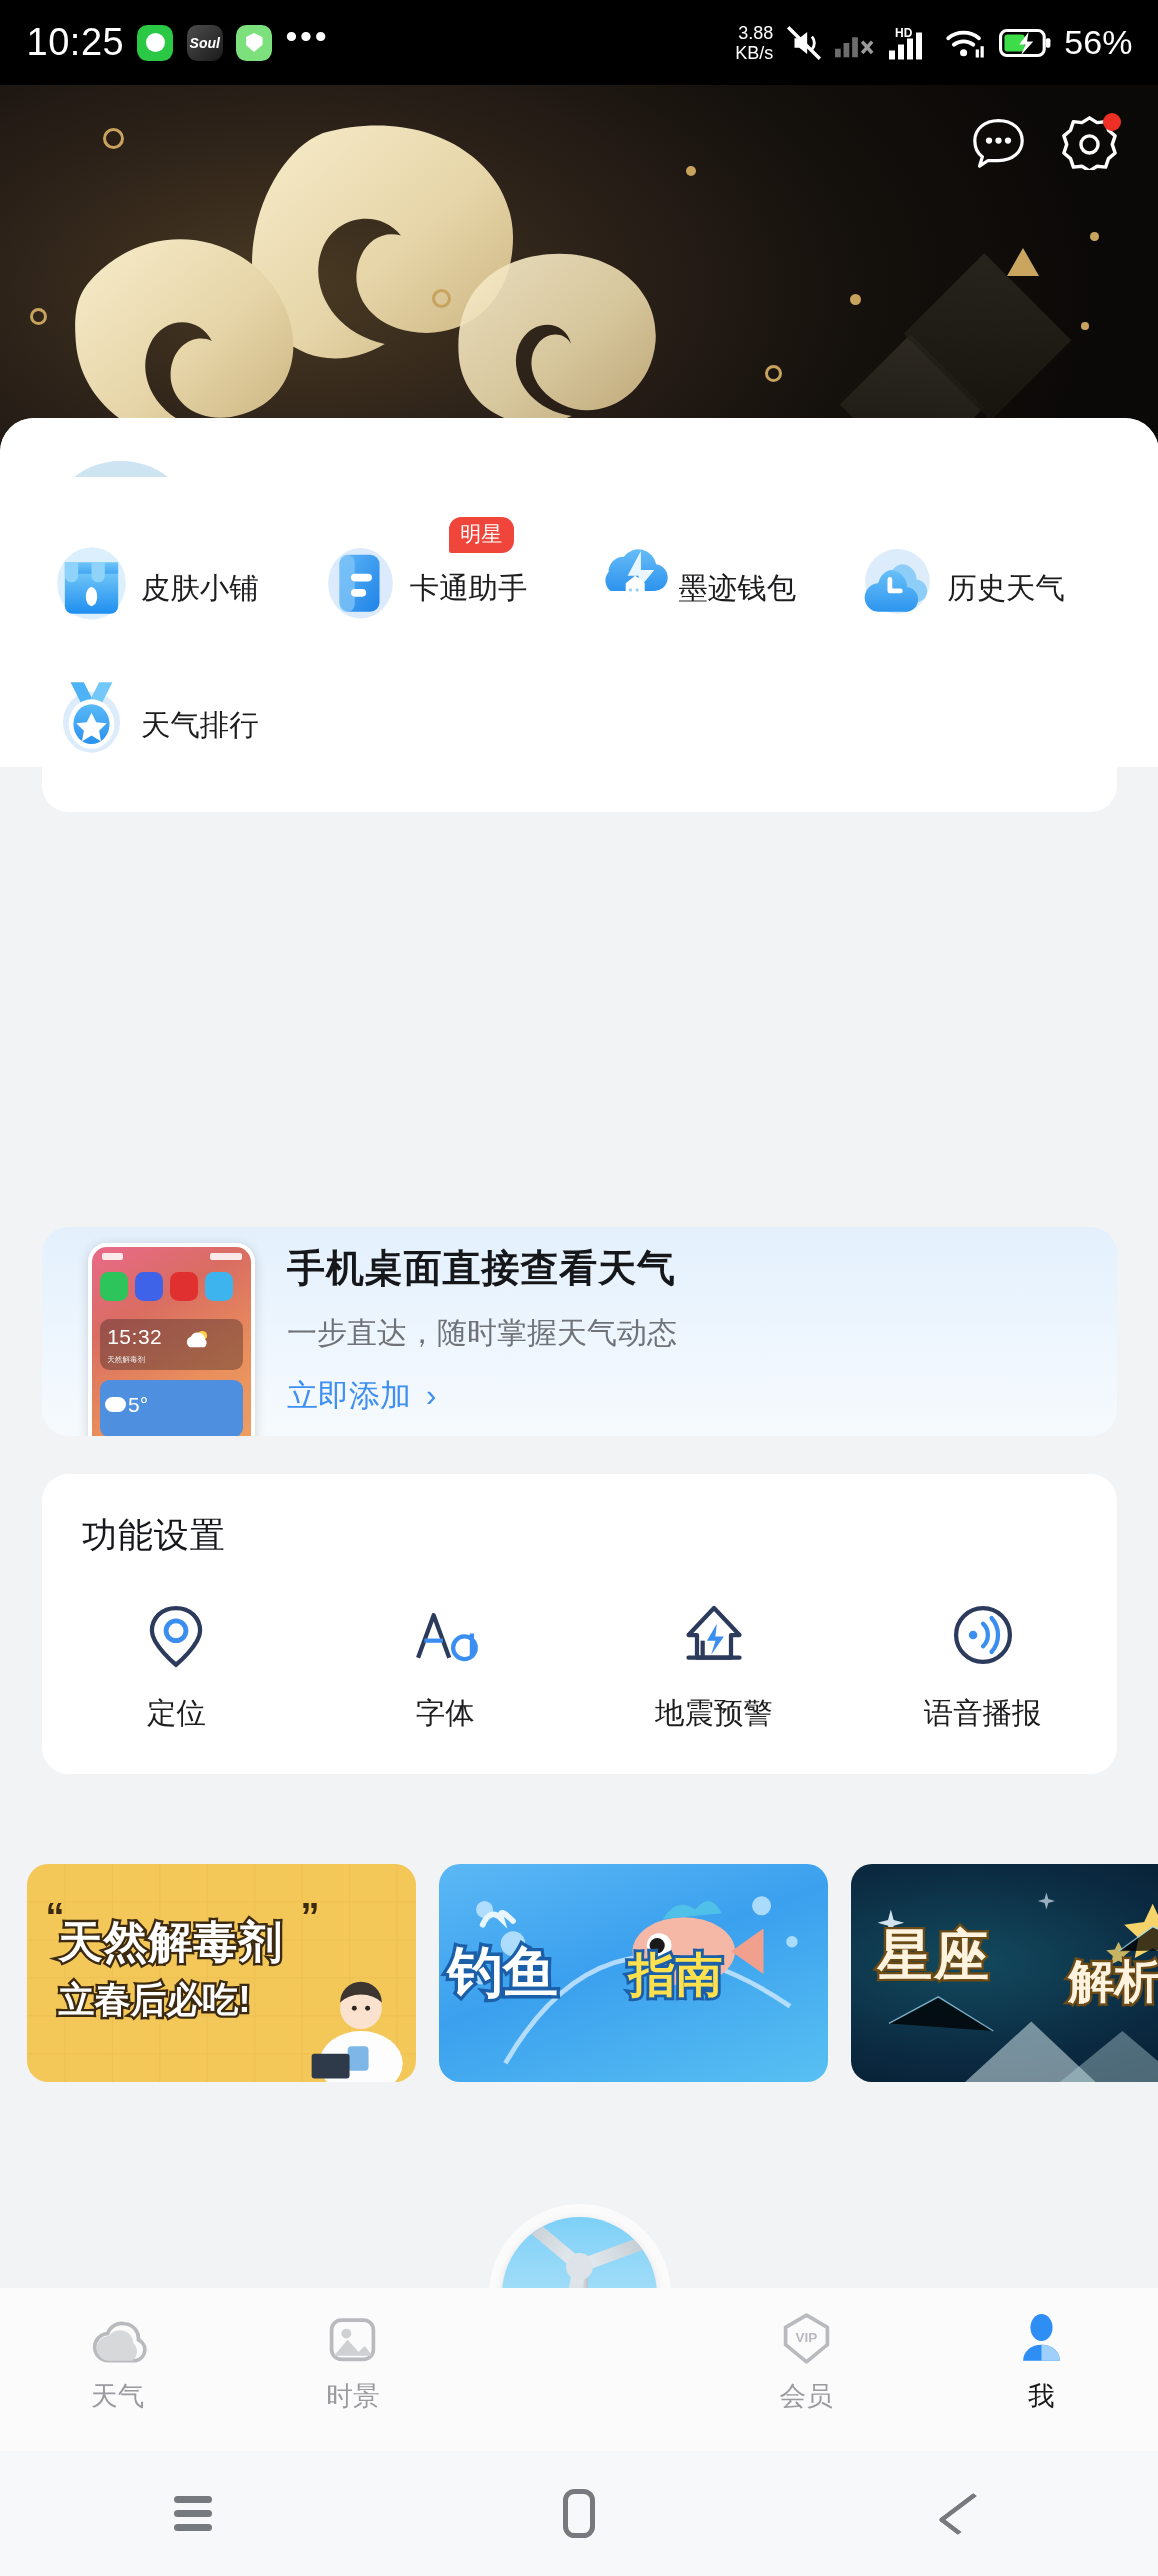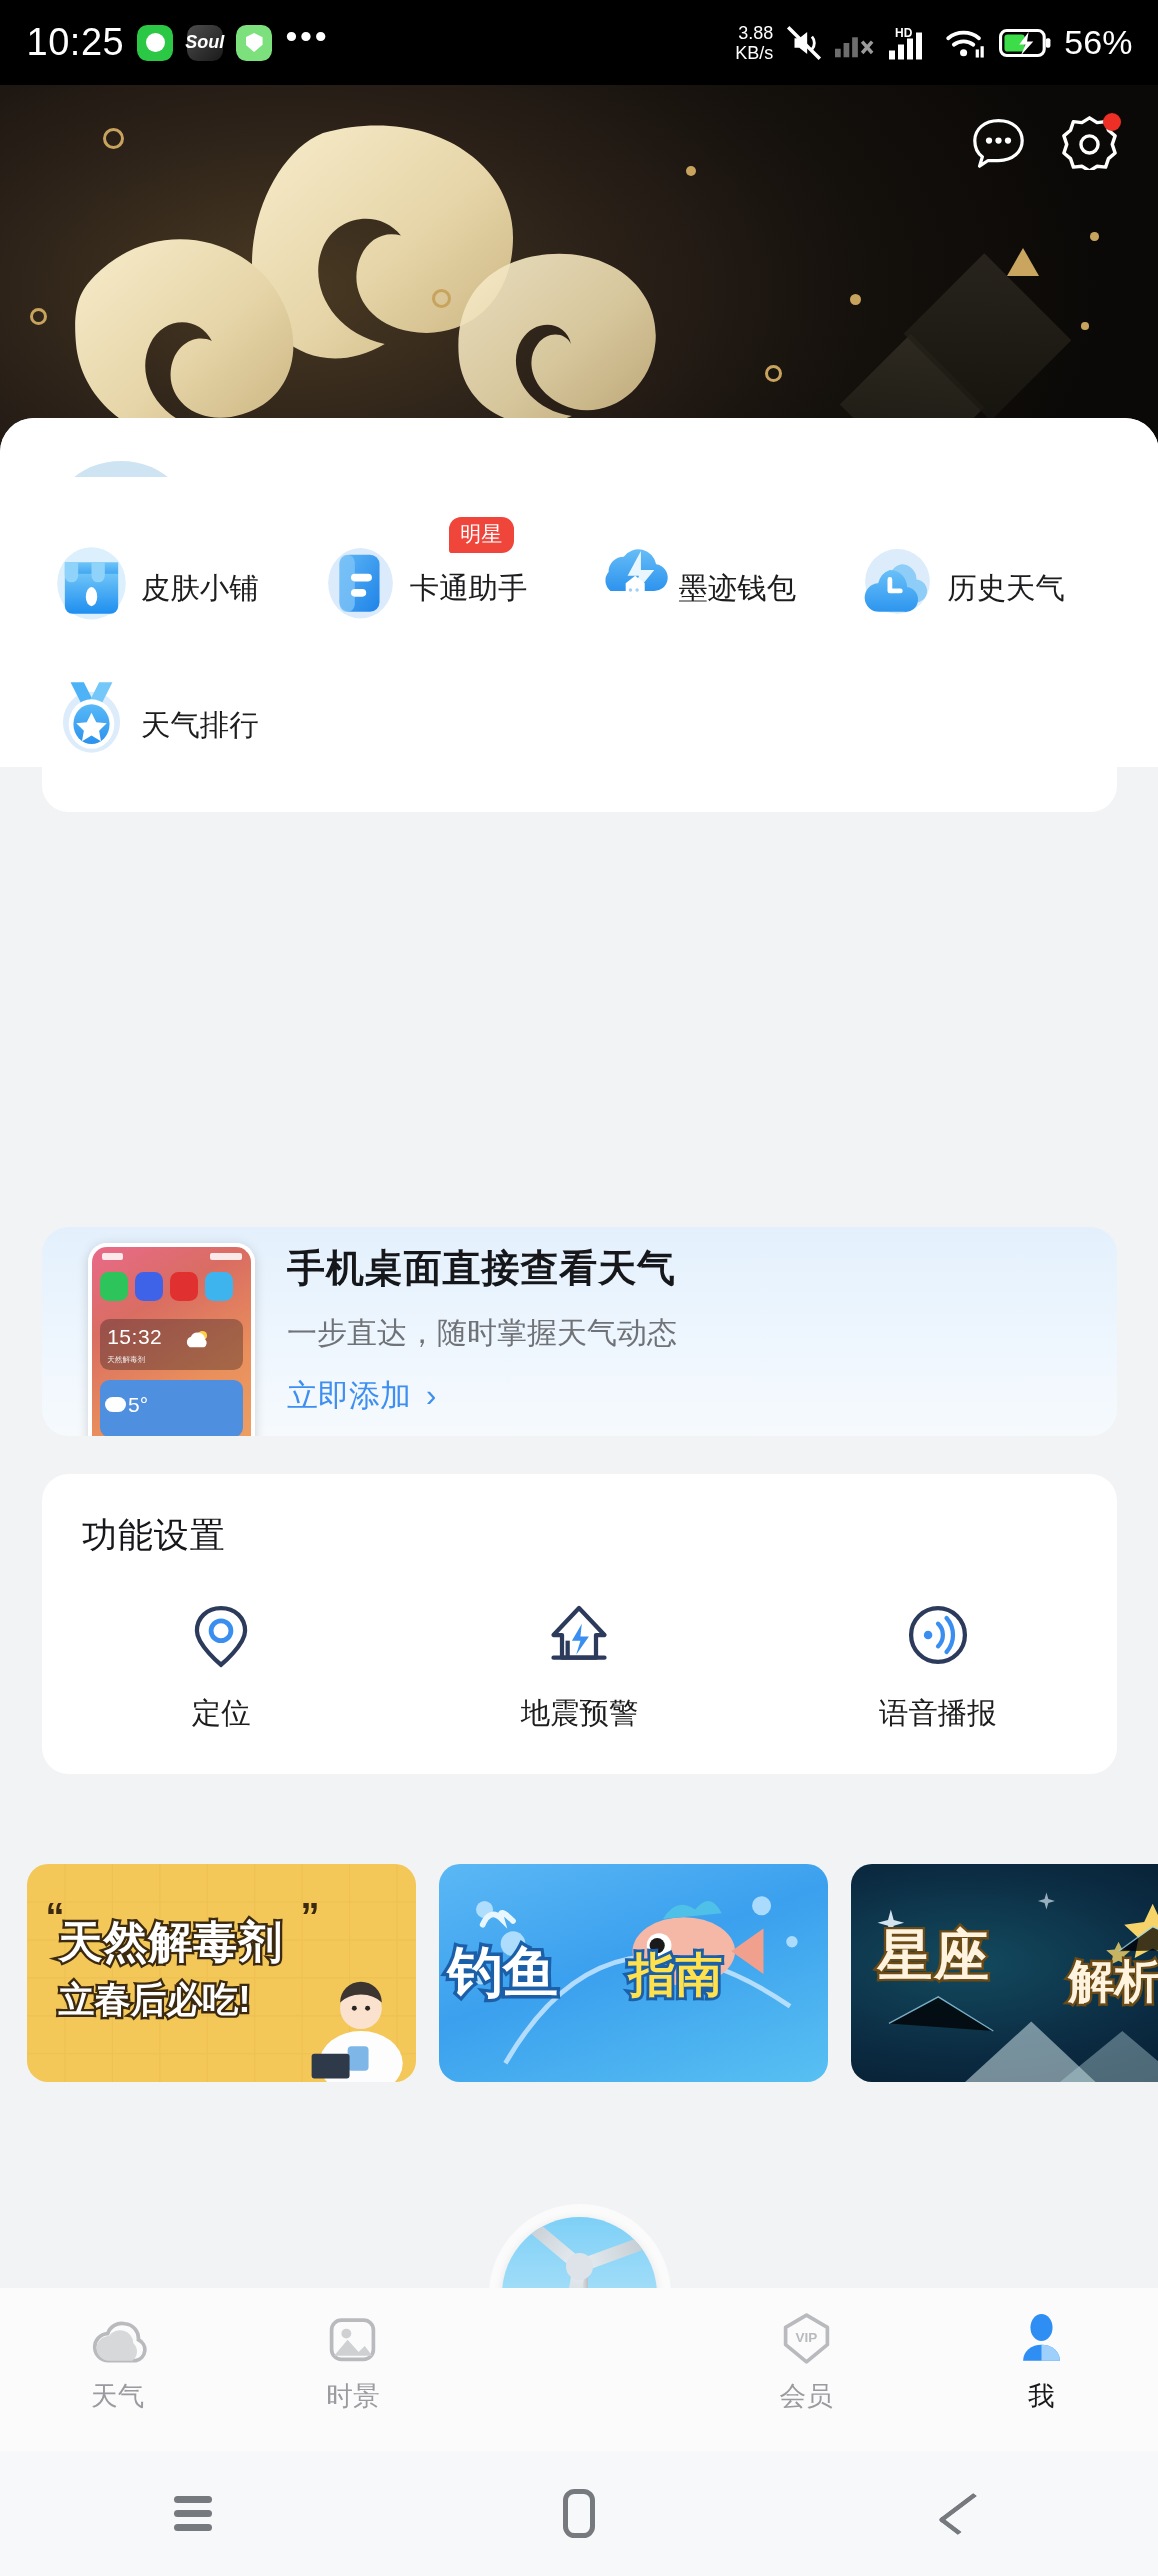--- a/index.html
+++ b/index.html
@@ -16,21 +16,21 @@
     position: absolute; top: 0; left: 0; width: 1159px; height: 85px;
     background: #000; color: #fff;
     display: flex; align-items: center; justify-content: space-between;
     padding: 0 26.6px;
   }
   .sb-left { display: flex; align-items: center; gap: 13.3px; }
   .sb-time { font-size: 38px; font-weight: 400; letter-spacing: 0.5px; }
   .sb-appicon { width: 36px; height: 36px; border-radius: 10.4px; display: flex; align-items: center; justify-content: center; }
   .sb-ic-wechat { background: #2ac845; }
   .sb-ic-wechat i { display:block; width:19px; height:19px; border-radius:50%; background:#fff; }
-  .sb-ic-soul { background: linear-gradient(135deg,#4d4d4d,#1a1a1a); color:#fff; font-size:18px; font-weight:bold; font-style: italic; }
+  .sb-ic-soul { background: linear-gradient(135deg,#4d4d4d,#1a1a1a); color:#fff; font-size:14px; font-weight:bold; font-style: italic; }
   .sb-ic-shield { background: #7ce07c; }
   .sb-ic-shield i { display:block; width:17px; height:19px; background:#fff;
       clip-path: polygon(50% 0,100% 22%,100% 62%,50% 100%,0 62%,0 22%); }
   .sb-dots { font-size: 34px; letter-spacing: 2.8px; line-height: 0.4; padding-bottom: 11.4px; }
   .sb-right { display: flex; align-items: center; gap: 12px; }
   .sb-kbs { font-size: 18px; line-height: 20px; text-align: right; }
   .sb-battery-txt { font-size: 34px; }
 
   
   .hero {
@@ -484,20 +484,28 @@
       <div class="srow">
 
         <div class="sitem">
           <svg class="sicon" viewBox="0 0 48 48">
             <path d="M24 5 C14 5 7 12 7 21 C7 31 24 45 24 45 C24 45 41 31 41 21 C41 12 34 5 24 5 Z" fill="none" stroke="#2c3a5c" stroke-width="3"></path>
             <circle cx="24" cy="21" r="7" fill="none" stroke="#3a8ef0" stroke-width="3.4"></circle>
           </svg>
           <div class="slabel">定位</div>
         </div>
 
+        <div class="sitem">
+          <svg class="sicon" viewBox="0 0 48 48">
+            <path d="M5 40 L16 10 L27 40" fill="none" stroke="#2c3a5c" stroke-width="3" stroke-linejoin="round"></path>
+            <path d="M9.5 28 H22.5" stroke="#3a8ef0" stroke-width="3"></path>
+            <path d="M43 23 v17 M43 27 a8 8 0 1 0 0 12 a8 8 0 0 0 0 -12 z" fill="none" stroke="#3a8ef0" stroke-width="3"></path>
+          </svg>
+          <div class="slabel">字体</div>
+        </div>
 
         <div class="sitem">
           <svg class="sicon" viewBox="0 0 48 48">
             <path d="M24 5 L42 24 L36 24 L36 40 L12 40 L12 24 L6 24 Z" fill="none" stroke="#2c3a5c" stroke-width="3" stroke-linejoin="round"></path>
             <path d="M26 16 L19 28 L25 28 L22 38 L31 25 L25 25 Z" fill="#3a8ef0"></path>
             <path d="M6 40 H42" stroke="#2c3a5c" stroke-width="3" stroke-linecap="round"></path>
             <path d="M16 28 v12" stroke="#2c3a5c" stroke-width="3"></path>
           </svg>
           <div class="slabel">地震预警</div>
         </div>

